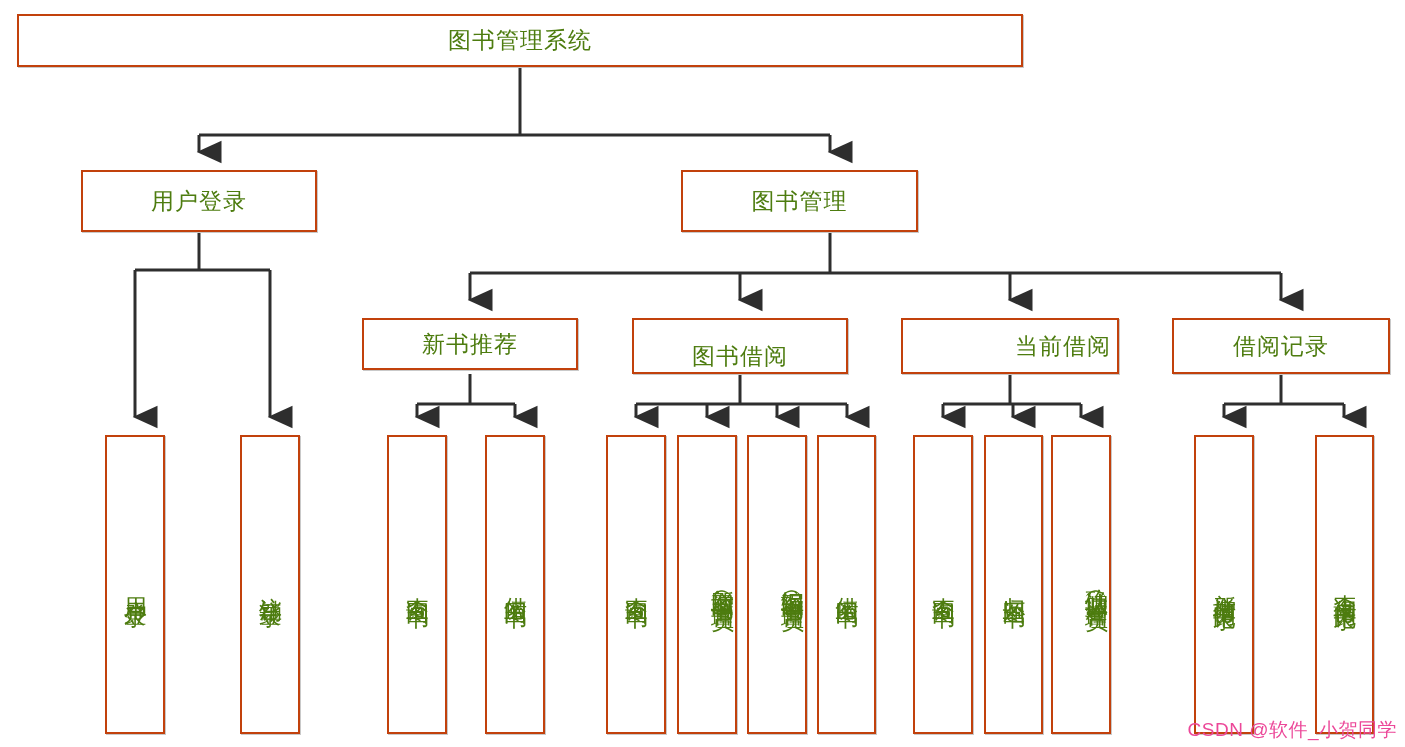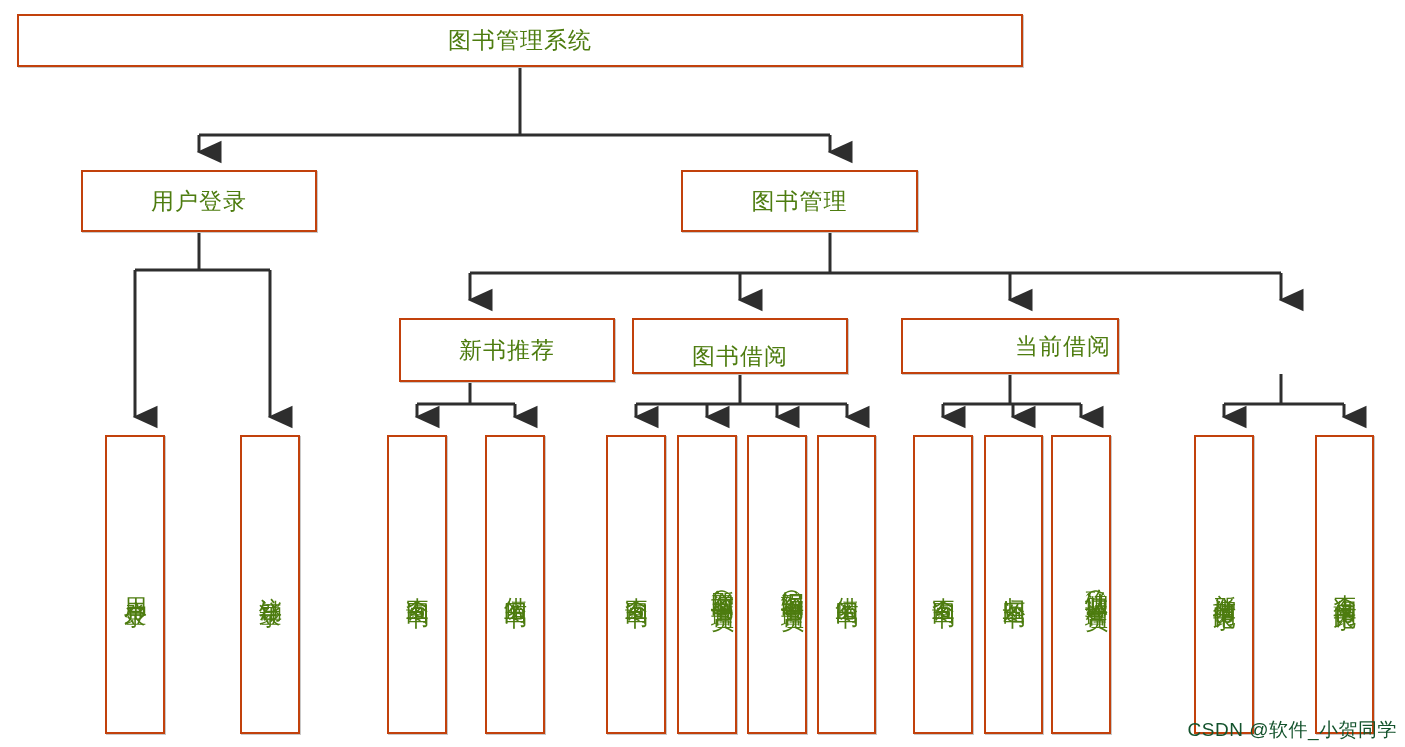--- a/index.html
+++ b/index.html
@@ -64,21 +64,21 @@
     align-items: flex-start;
   }
   .node.vertical.mid-align {
     align-items: center;
   }
   #watermark {
     position: absolute;
     right: 8px;
     bottom: 4px;
     font-size: 19px;
-    color: #14532d;
+    color: #ec4899;
     letter-spacing: 0.5px;
     white-space: nowrap;
     font-family: "Liberation Sans", "DejaVu Sans", sans-serif;
   }
 </style>
 </head>
 <body>
 
 <div id="diagram-root">
 
@@ -136,29 +136,32 @@
     <span>图书管理系统</span>
   </div>
 
   <div class="node horizontal" style="left:81px; top:170px; width:236px; height:62px;">
     <span>用户登录</span>
   </div>
   <div class="node horizontal" style="left:681px; top:170px; width:237px; height:62px;">
     <span>图书管理</span>
   </div>
 
-  <div class="node horizontal" style="left:362px; top:318px; width:216px; height:64px;margin-left:37px;">
+  <div class="node horizontal" style="left:362px; top:318px; width:216px; height:52px;">
     <span>新书推荐</span>
   </div>
   <div class="node horizontal" style="left:632px; top:318px; width:216px; height:56px;align-items:flex-end;">
     <span>图书借阅</span>
   </div>
   <div class="node horizontal" style="left:901px; top:318px; width:218px; height:56px;justify-content:flex-end;">
     <span>当前借阅</span>
   </div>
+  <div class="node horizontal" style="left:1172px; top:318px; width:218px; height:56px;">
+    <span>借阅记录</span>
+  </div>
 
   <div class="node vertical mid-align" style="left:105px; top:435px; width:60px; height:299px;">
     <span class="vtext">用户登录</span>
   </div>
   <div class="node vertical mid-align" style="left:240px; top:435px; width:60px; height:299px;">
     <span class="vtext">注销登录</span>
   </div>
 
   <div class="node vertical mid-align" style="left:387px; top:435px; width:60px; height:299px;">
     <span class="vtext">查询图书</span>

